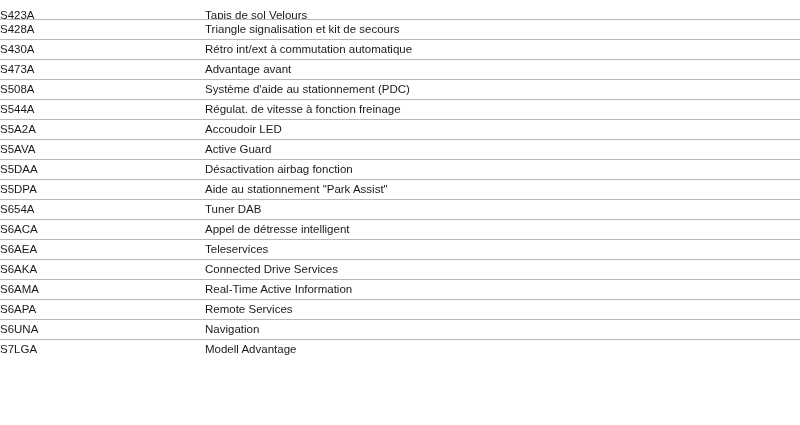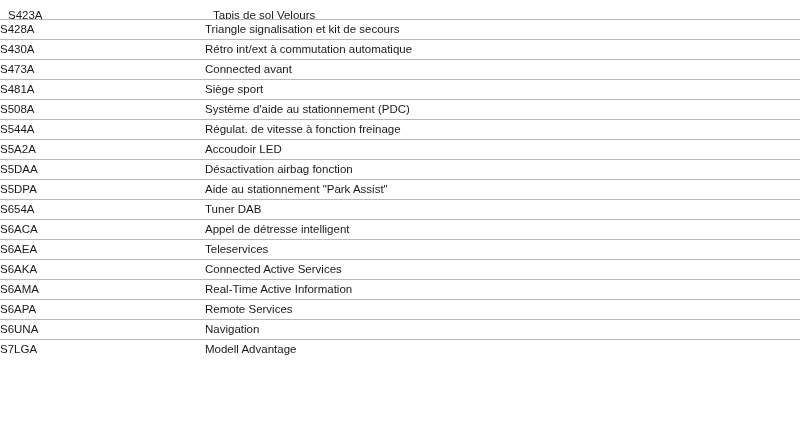--- a/index.html
+++ b/index.html
@@ -54,21 +54,20 @@
   }
   td.col-pad {
     width: 140px;
     border-bottom: 1px solid #b9b9b9;
   }
   
   tr.clipped-top td {
     height: 11px;
     line-height: 8px;
     vertical-align: bottom;
-    padding-left: 8px;
   }
   tr.clipped-bottom td {
     border-bottom: none;
   }
   .clip-wrap {
     position: relative;
     overflow: hidden;
     height: 425px;
   }
 </style>
@@ -94,29 +93,24 @@
 
         <tr>
           <td class="col-code">S430A</td>
           <td class="col-desc">Rétro int/ext à commutation automatique</td>
           <td class="col-pad"></td>
         </tr>
 
 
         <tr>
           <td class="col-code">S473A</td>
-          <td class="col-desc">Connected avant</td>
+          <td class="col-desc">Advantage avant</td>
           <td class="col-pad"></td>
         </tr>
 
-        <tr>
-          <td class="col-code">S481A</td>
-          <td class="col-desc">Siège sport</td>
-          <td class="col-pad"></td>
-        </tr>
 
 
         <tr>
           <td class="col-code">S508A</td>
           <td class="col-desc">Système d'aide au stationnement (PDC)</td>
           <td class="col-pad"></td>
         </tr>
 
 
         <tr>
@@ -124,20 +118,25 @@
           <td class="col-desc">Régulat. de vitesse à fonction freinage</td>
           <td class="col-pad"></td>
         </tr>
 
         <tr>
           <td class="col-code">S5A2A</td>
           <td class="col-desc">Accoudoir LED</td>
           <td class="col-pad"></td>
         </tr>
 
+        <tr>
+          <td class="col-code">S5AVA</td>
+          <td class="col-desc">Active Guard</td>
+          <td class="col-pad"></td>
+        </tr>
 
         <tr>
           <td class="col-code">S5DAA</td>
           <td class="col-desc">Désactivation airbag fonction</td>
           <td class="col-pad"></td>
         </tr>
 
         <tr>
           <td class="col-code">S5DPA</td>
           <td class="col-desc">Aide au stationnement "Park Assist"</td>
@@ -157,21 +156,21 @@
         </tr>
 
         <tr>
           <td class="col-code">S6AEA</td>
           <td class="col-desc">Teleservices</td>
           <td class="col-pad"></td>
         </tr>
 
         <tr>
           <td class="col-code">S6AKA</td>
-          <td class="col-desc">Connected Active Services</td>
+          <td class="col-desc">Connected Drive Services</td>
           <td class="col-pad"></td>
         </tr>
 
         <tr>
           <td class="col-code">S6AMA</td>
           <td class="col-desc">Real-Time Active Information</td>
           <td class="col-pad"></td>
         </tr>
 
         <tr>

